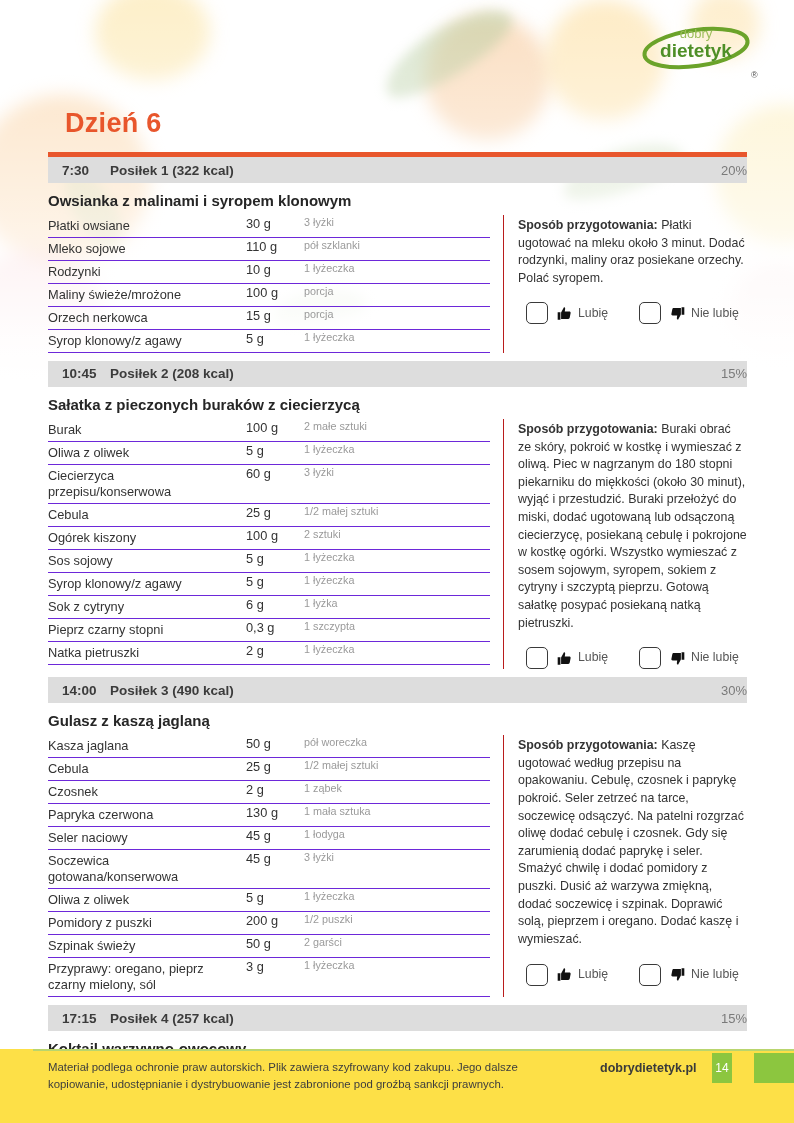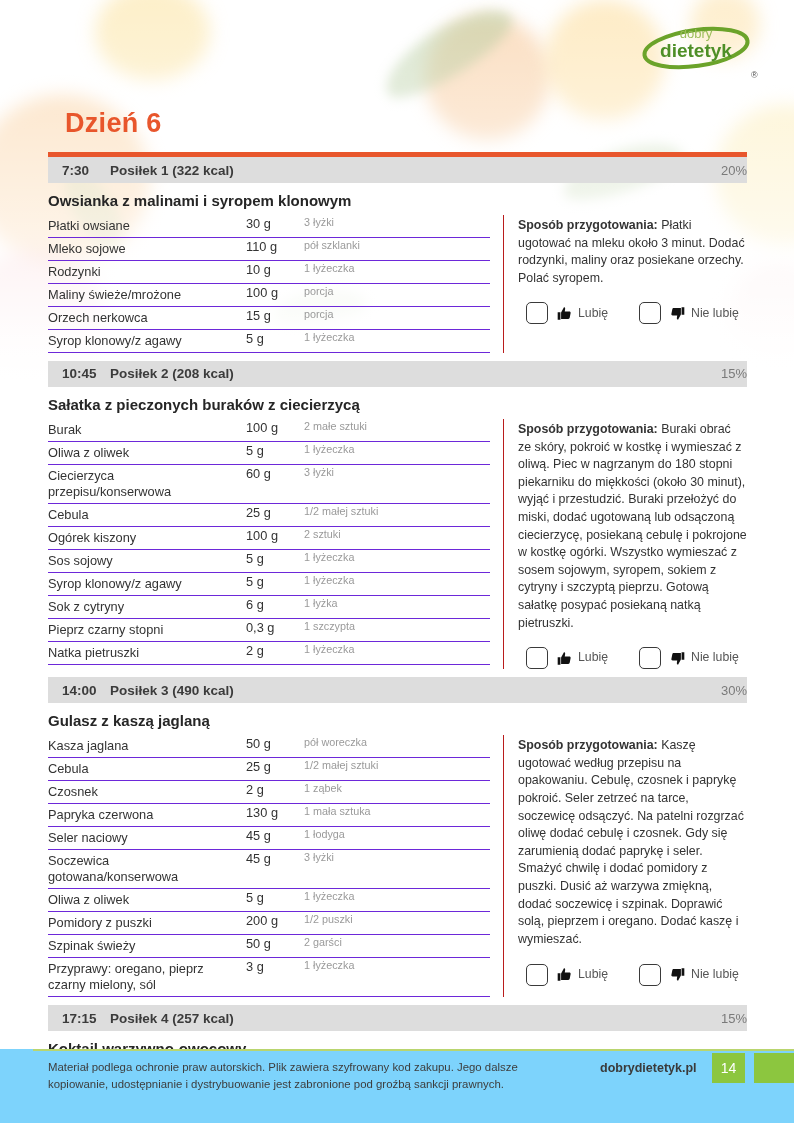--- a/index.html
+++ b/index.html
@@ -54,26 +54,26 @@
   .like-group.last { width:auto;align-items:center; }
   .checkbox { width:22px; height:22px; border:1.6px solid #3a3a3a; border-radius:5px; background:#fff; flex:0 0 auto; margin-right:9px; cursor:pointer; }
   .thumb { width:15px; height:15px; margin-right:6px; flex:0 0 auto; }
   .thumb svg { display:block; width:15px; height:15px; fill:#111; }
   .thumb.down svg { transform:rotate(180deg); }
   .like-label { font-size:12.3px; color:#555; }
 
   .gap { height:8px; }
 
   
-  .footer { position:absolute; left:0; bottom:0; width:794px; height:74px; z-index:4; background:#7dd3fc; }
+  .footer { position:absolute; left:0; bottom:0; width:794px; height:74px; z-index:4; background:#fde047; }
   .footer-line { position:absolute; top:0; left:33px; right:0; height:2px; background:#b9d56e; }
   .footer-text { position:absolute; top:10px; left:48px; width:505px; font-size:11.4px; line-height:1.5; color:#3d3d3d; }
   .footer-site { position:absolute; top:12px; left:600px; width:100px; font-size:12.5px; font-weight:700; color:#3a3a3a; }
-  .page-box { position:absolute; top:4px; left:712px; width:33px; height:30px; background:#8CC63F; color:#fff;
-              display:flex; align-items:center; justify-content:center; font-size:14px; }
+  .page-box { position:absolute; top:4px; left:712px; width:20px; height:30px; background:#8CC63F; color:#fff;
+              display:flex; align-items:center; justify-content:center; font-size:12px; }
   .page-box2 { position:absolute; top:4px; left:754px; width:40px; height:30px; background:#8CC63F; }
 </style>
 </head>
 <body>
 
 <div class="bg-decor">
   <div class="blob b1"></div>
     <div class="blob b2"></div>
     <div class="blob b3"></div>
   <div class="blob b4"></div>

